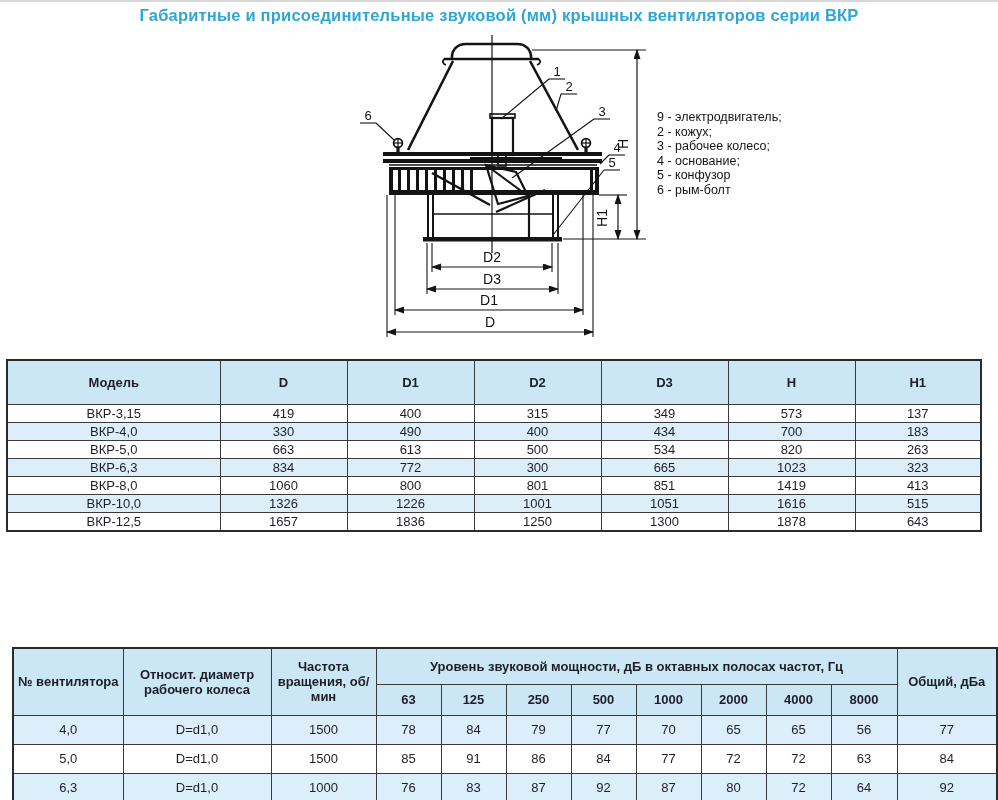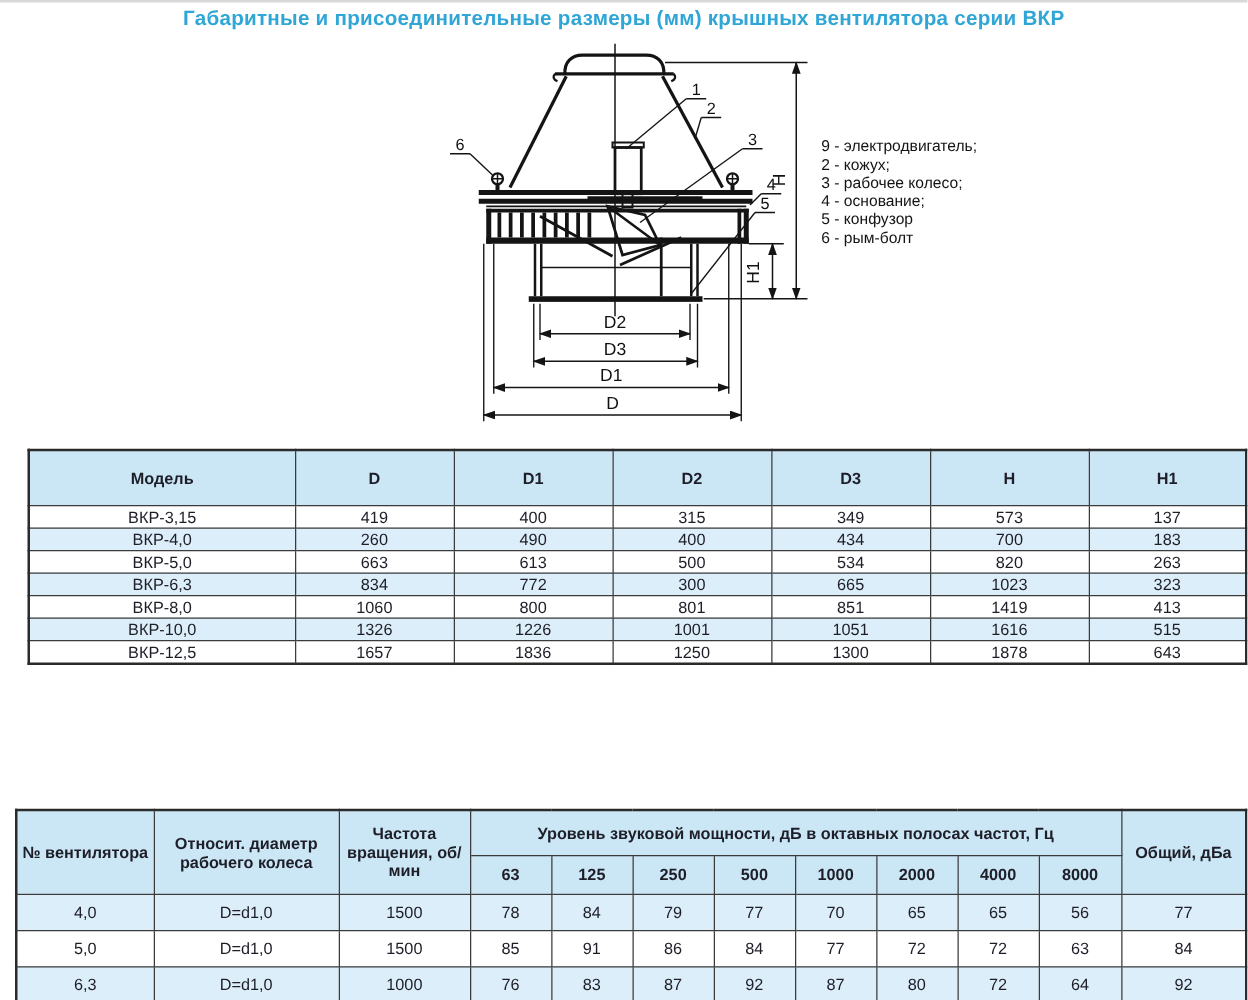--- a/index.html
+++ b/index.html
@@ -27,21 +27,21 @@
     font-size:12.5px; line-height:14.6px; color:#141414; white-space:nowrap;
   }
 
   table {
     position:absolute; border-collapse:collapse; table-layout:fixed;
     text-align:center; font-size:13px; color:#1E1E28; background:#fff;
   }
   th, td { border:1px solid #3B3B3B; vertical-align:middle; padding:1px 3px; }
   thead th { background:#CBE7F6; font-weight:bold; }
 
-  #t1 { left:22px; top:357px; width:974px; border:2px solid #2B2B2B; }
+  #t1 { left:6px; top:357px; width:974px; border:2px solid #2B2B2B; }
   #t1 thead th { height:44px; }
   #t1 tbody td { height:18px; }
   #t1 tbody tr:nth-child(even) td { background:#DCEEF9; }
 
   #t2 { left:12px; top:645px; width:984px; border:2px solid #2B2B2B; border-bottom:0; }
   #t2 thead tr.tier1 th { height:36px; }
   #t2 thead tr.tier2 th { height:31px; }
   #t2 tbody td { height:29px; }
   #t2 tbody tr:nth-child(odd) td { background:#DCEEF9; }
   #t2 tbody tr:last-child td { border-bottom:2px solid #2B2B2B; }
@@ -50,21 +50,21 @@
   .ln { stroke:#141414; fill:none; }
   .fl { fill:#141414; stroke:none; }
   .dimtxt { font-size:14px; fill:#111; font-family:"Liberation Sans",sans-serif; }
   .callout { font-size:13px; fill:#111; font-family:"Liberation Sans",sans-serif; }
 </style>
 </head>
 <body>
 
 <div class="page">
 
-  <div class="title" id="title1">Габаритные и присоединительные размеры (мм) крышных вентилятора серии ВКР</div>
+  <div class="title" id="title1">Габаритные и присоединительные звуковой (мм) крышных вентиляторов серии ВКР</div>
 
   <div class="diagram">
     <svg width="998" height="318" viewBox="0 0 998 318">
       <defs>
         <marker id="ah" markerWidth="11" markerHeight="9" refX="9" refY="3.5" orient="auto-start-reverse" markerUnits="userSpaceOnUse">
           <path d="M0,0 L10,3.5 L0,7 Z" fill="#141414"></path>
         </marker>
       </defs>
 
       <line class="ln" x1="492" y1="3" x2="492" y2="221" stroke-width="1.2"></line>
@@ -229,21 +229,21 @@
         <td>ВКР-3,15</td>
         <td>419</td>
         <td>400</td>
         <td>315</td>
         <td>349</td>
         <td>573</td>
         <td>137</td>
       </tr>
       <tr>
         <td>ВКР-4,0</td>
-        <td>260</td>
+        <td>330</td>
         <td>490</td>
         <td>400</td>
         <td>434</td>
         <td>700</td>
         <td>183</td>
       </tr>
       <tr>
         <td>ВКР-5,0</td>
         <td>663</td>
         <td>613</td>

